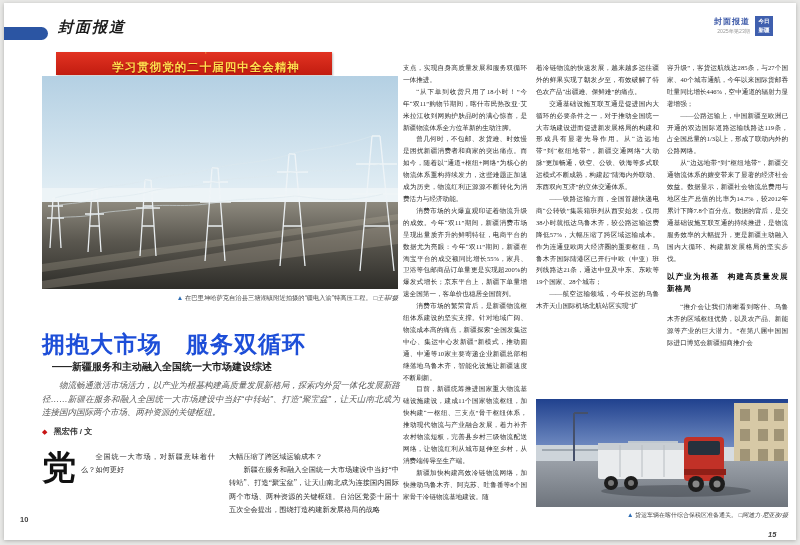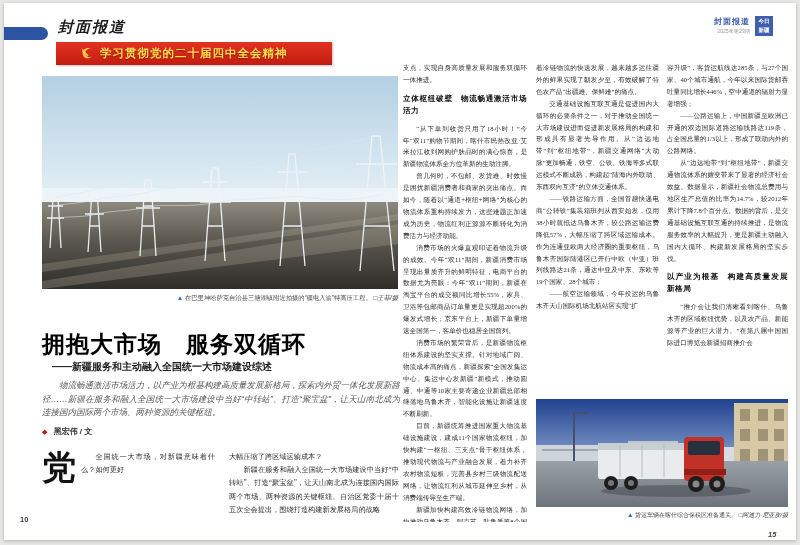--- a/index.html
+++ b/index.html
@@ -7,37 +7,37 @@
     font-family:"Liberation Sans","DejaVu Sans",sans-serif; }
   .canvas { position:relative; width:684px; height:545px; }
   .spread { position:absolute; left:4px; top:3px; width:792px; height:537px;
     background:#ffffff; box-shadow:0 1px 4px rgba(0,0,0,.25); }
 
   
   .pill { position:absolute; left:4px; top:27px; width:44px; height:13px;
     background:#2b55a3; border-radius:0 8px 8px 0; }
   .section-tag-left { position:absolute; left:58px; top:18px; font-size:15px; font-weight:bold;
     font-style:italic; font-family:"Liberation Serif","DejaVu Serif",serif; color:#1c1c1c; letter-spacing:2px; }
-  .banner { position:absolute; left:56px; top:42px; width:276px; height:23px;
+  .banner { position:absolute; left:56px; top:52px; width:276px; height:23px;
     background:linear-gradient(180deg,#e23322 0%, #c21c10 100%);
     display:flex; align-items:center; padding-left:24px; gap:6px;
-    box-shadow:1px 1px 2px rgba(0,0,0,.25); }
+    box-shadow:1px 1px 2px rgba(0,0,0,.25);flex-direction:column; }
   .banner-text { color:#ffdf4f; font-weight:bold; font-size:11.5px; letter-spacing:1px;
     text-shadow:0 1px 1px rgba(120,0,0,.6); }
 
   
   .photo-left { position:absolute; left:42px; top:76px; width:356px; height:213px; overflow:hidden; }
   .caption-left { position:absolute; left:42px; top:294px; width:356px; text-align:right;
     font-size:6.3px; color:#4a4a4a; }
   .caption-marker { color:#2e6db4; font-size:6.5px; }
   .caption-credit { font-style:italic; color:#333; }
 
   
   .title { position:absolute; left:42px; top:329px; font-size:23px; font-weight:900;
-    color:#000000; letter-spacing:1px; }
+    color:#1d4ed8; letter-spacing:1px; }
   .subtitle { position:absolute; left:52px; top:360px; font-size:10px; font-weight:bold; color:#222; }
   .intro { position:absolute; left:42px; top:379px; width:358px; font-size:8.5px; color:#5a5a5a;
     line-height:13.5px; text-align:justify; text-indent:2em;font-style:italic; }
   .author { position:absolute; left:42px; top:426px; font-size:8px; font-weight:bold; color:#333; }
   .author .diamond { color:#c81414; font-size:7px; margin-right:4px; }
 
   
   .lcol { position:absolute; top:451px; height:68px; overflow:hidden;
     font-family:"Liberation Serif","DejaVu Serif",serif; font-size:7.2px; line-height:13.2px;
     color:#2d2d2d; text-align:justify; }
@@ -153,21 +153,20 @@
     <div class="rhead-tag">封面报道</div>
     <div class="rhead-issue">2025年第23期</div>
   </div>
   <div class="logo-box">
     <div>今日</div>
     <div>新疆</div>
   </div>
 
   <div class="rcol rcol1">
     <p class="noindent">支点，实现自身高质量发展和服务双循环一体推进。</p>
-    <h4>立体枢纽破壁　物流畅通激活市场活力</h4>
     <p>“从下单到收货只用了18小时！”今年“双11”购物节期间，喀什市民热孜亚·艾米拉江收到网购护肤品时的满心惊喜，是新疆物流体系全方位革新的生动注脚。</p>
     <p>曾几何时，不包邮、发货难、时效慢是困扰新疆消费者和商家的突出痛点。而如今，随着以“通道+枢纽+网络”为核心的物流体系重构持续发力，这些难题正加速成为历史，物流红利正源源不断转化为消费活力与经济动能。</p>
     <p>消费市场的火爆直观印证着物流升级的成效。今年“双11”期间，新疆消费市场呈现出量质齐升的鲜明特征，电商平台的数据尤为亮眼：今年“双11”期间，新疆在淘宝平台的成交额同比增长55%，家具、卫浴等包邮商品订单量更是实现超200%的爆发式增长；京东平台上，新疆下单量增速全国第一，客单价也稳居全国前列。</p>
     <p>消费市场的繁荣背后，是新疆物流枢纽体系建设的坚实支撑。针对地域广阔、物流成本高的痛点，新疆探索“全国发集运中心、集运中心发新疆”新模式，推动圆通、中通等10家主要寄递企业新疆总部相继落地乌鲁木齐，智能化设施让新疆速度不断刷新。</p>
     <p>目前，新疆统筹推进国家重大物流基础设施建设，建成11个国家物流枢纽，加快构建“一枢纽、三支点”骨干枢纽体系，推动现代物流与产业融合发展，着力补齐农村物流短板，完善县乡村三级物流配送网络，让物流红利从城市延伸至乡村，从消费端传导至生产端。</p>
     <p>新疆加快构建高效冷链物流网络，加快推动乌鲁木齐、阿克苏、吐鲁番等8个国家骨干冷链物流基地建设。随</p>
   </div>
 
   <div class="rcol rcol2">
     <p class="noindent">着冷链物流的快速发展，越来越多运往疆外的鲜果实现了朝发夕至，有效破解了特色农产品“出疆难、保鲜难”的痛点。</p>

